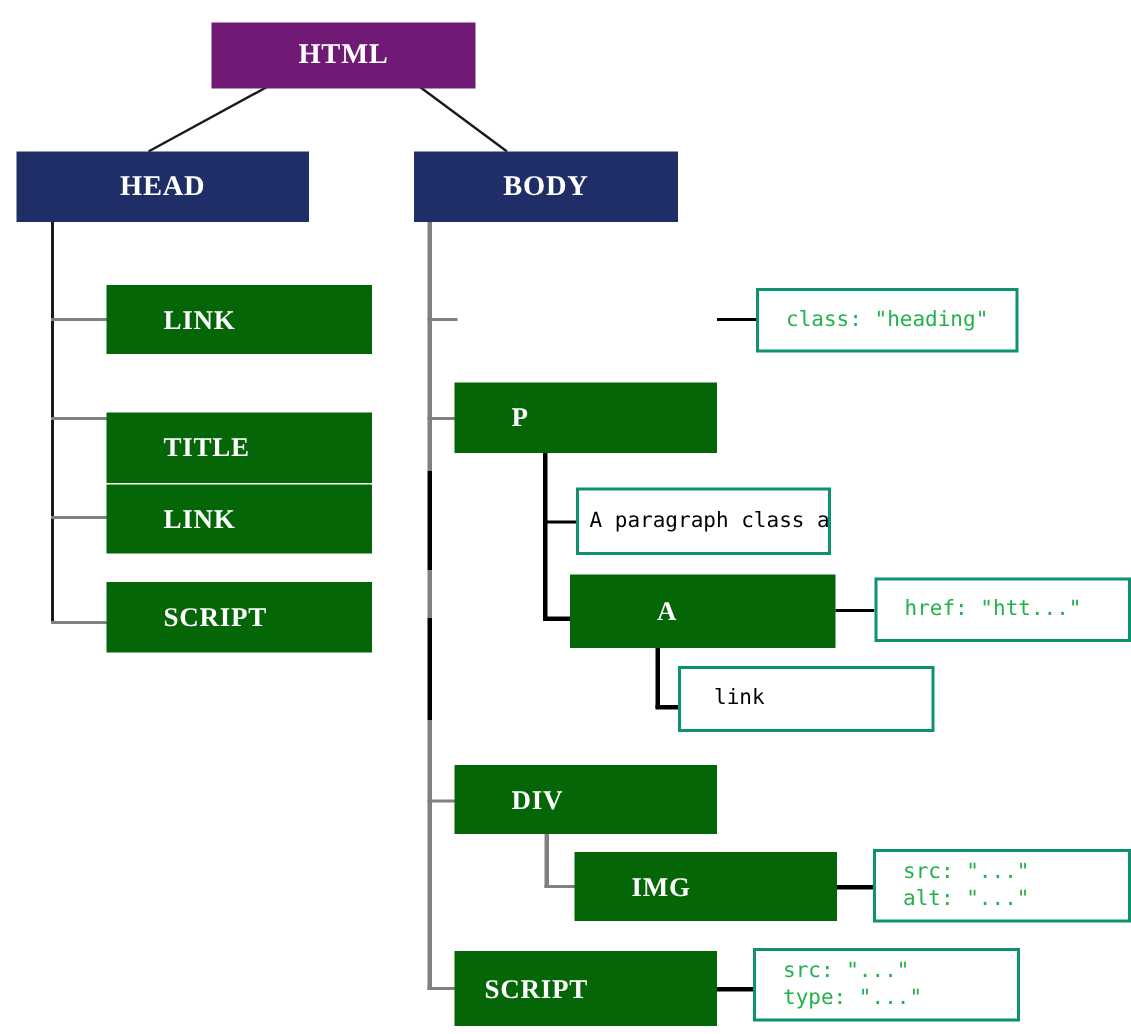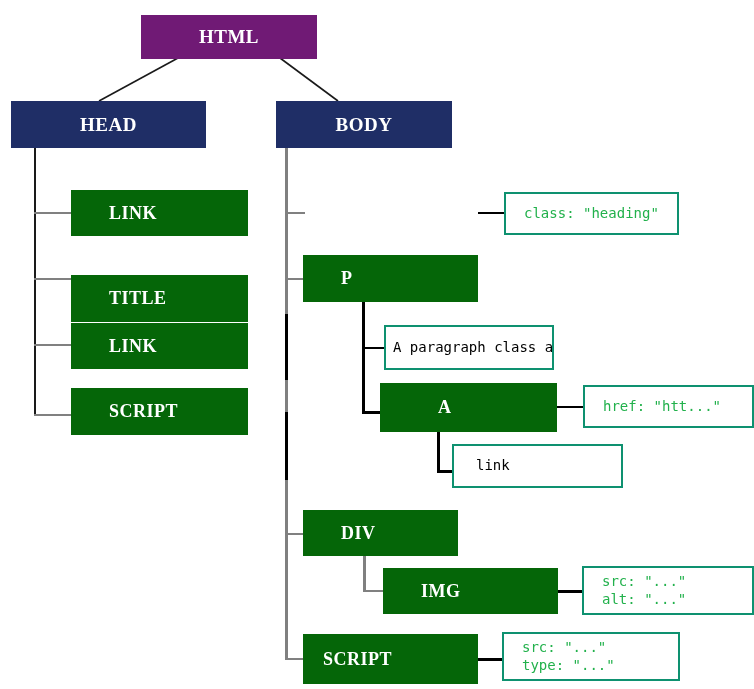--- a/index.html
+++ b/index.html
@@ -160,21 +160,21 @@
 
 
   <div class="node leaf" style="left:303px; top:255px; width:175px; height:47px;">
     <span class="label">P</span>
   </div>
 
   <div class="node leaf indent-a" style="left:380px; top:383px; width:177px; height:49px;">
     <span class="label">A</span>
   </div>
 
-  <div class="node leaf" style="left:303px; top:510px; width:155px; height:46px;">
+  <div class="node leaf" style="left:303px; top:510px; width:175px; height:46px;">
     <span class="label">DIV</span>
   </div>
 
   <div class="node leaf indent-img" style="left:383px; top:568px; width:175px; height:46px;">
     <span class="label">IMG</span>
   </div>
 
   <div class="node leaf" style="left:303px; top:634px; width:175px; height:50px; padding-left:20px;">
     <span class="label">SCRIPT</span>
   </div>

